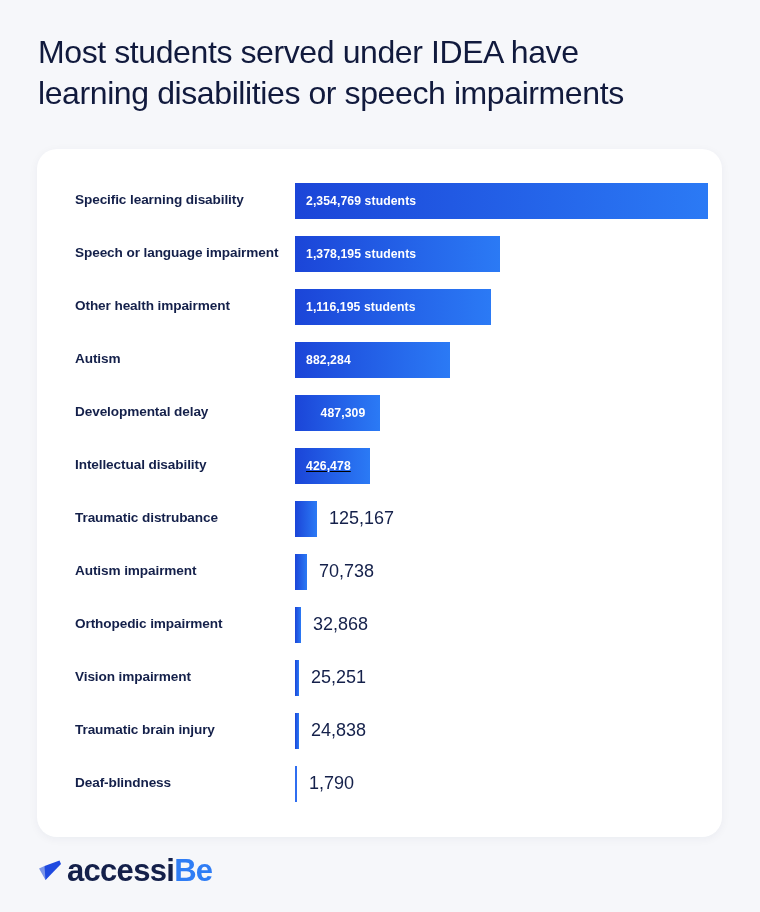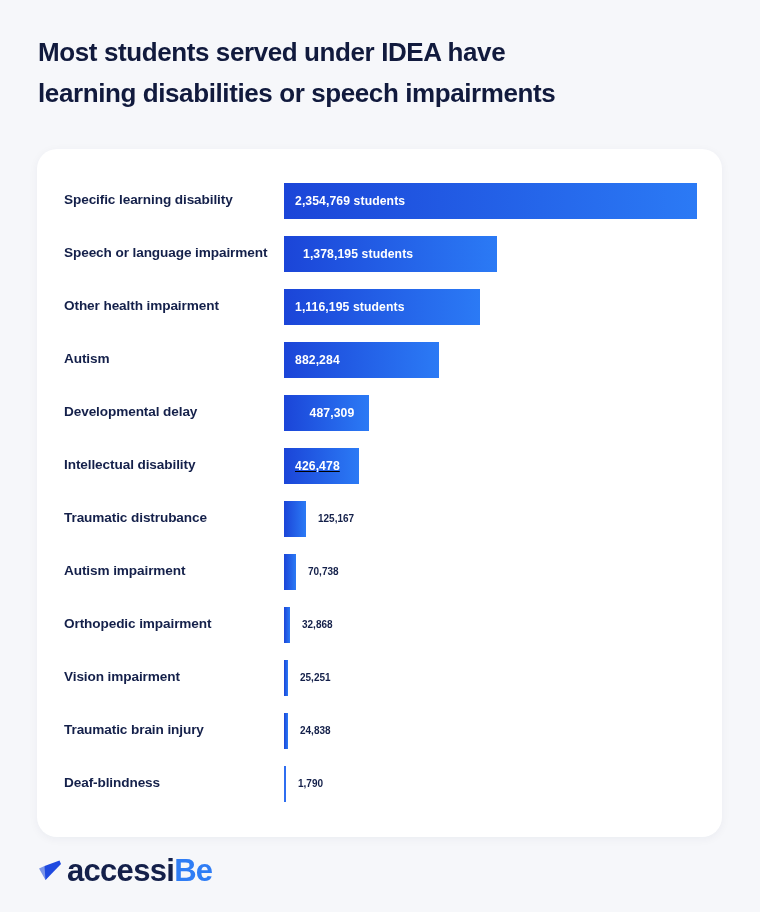--- a/index.html
+++ b/index.html
@@ -19,23 +19,23 @@
     width: 760px;
     height: 912px;
     box-sizing: border-box;
   }
   
   .title {
     position: absolute;
     left: 38px;
     top: 32px;
     width: 690px;
-    font-size: 26px;
+    font-size: 32px;
     line-height: 41px;
-    font-weight: 700;
+    font-weight: 400;
     letter-spacing: -0.4px;
     color: #111a3d;
     white-space: pre-line;
   }
   
   .card {
     position: absolute;
     left: 37px;
     top: 149px;
     width: 685px;
@@ -47,21 +47,21 @@
   }
   .chart {
     position: absolute;
     left: 0;
     top: 0;
     width: 685px;
     height: 688px;
   }
   .row {
     position: absolute;
-    left: 0;
+    left: 11px;
     width: 685px;
     height: 53px;
     display: flex;
     align-items: center;
   }
   .row-label {
     position: absolute;
     left: 27px;
     width: 215px;
     font-size: 13.6px;
@@ -91,22 +91,22 @@
   .value-inside {
     color: #ffffff;
     font-size: 12.2px;
     font-weight: 700;
     letter-spacing: 0.1px;
     padding-left: 11px;
     white-space: nowrap;
   }
   .value-outside {
     color: #14204a;
-    font-size: 10px;
-    font-weight: 700;
+    font-size: 18px;
+    font-weight: 400;
     letter-spacing: 0px;
     white-space: nowrap;
     margin-left: 12px;
   }
   
   .logo {
     position: absolute;
     left: 37px;
     top: 856px;
     display: flex;
@@ -144,21 +144,21 @@
           <div class="row-label">Specific learning disability</div>
           <div class="bar-zone">
             <div class="bar" style="width: 413px;">
               <span class="value-inside">2,354,769 students</span>
             </div>
           </div>
         </div>
         <div class="row" style="top: 78px;">
           <div class="row-label">Speech or language impairment</div>
           <div class="bar-zone">
-            <div class="bar" style="width: 205px; padding-left: 8px;">
+            <div class="bar" style="width: 205px;">
               <span class="value-inside">1,378,195 students</span>
             </div>
           </div>
         </div>
         <div class="row" style="top: 131px;">
           <div class="row-label">Other health impairment</div>
           <div class="bar-zone">
             <div class="bar" style="width: 196px;">
               <span class="value-inside">1,116,195 students</span>
             </div>

